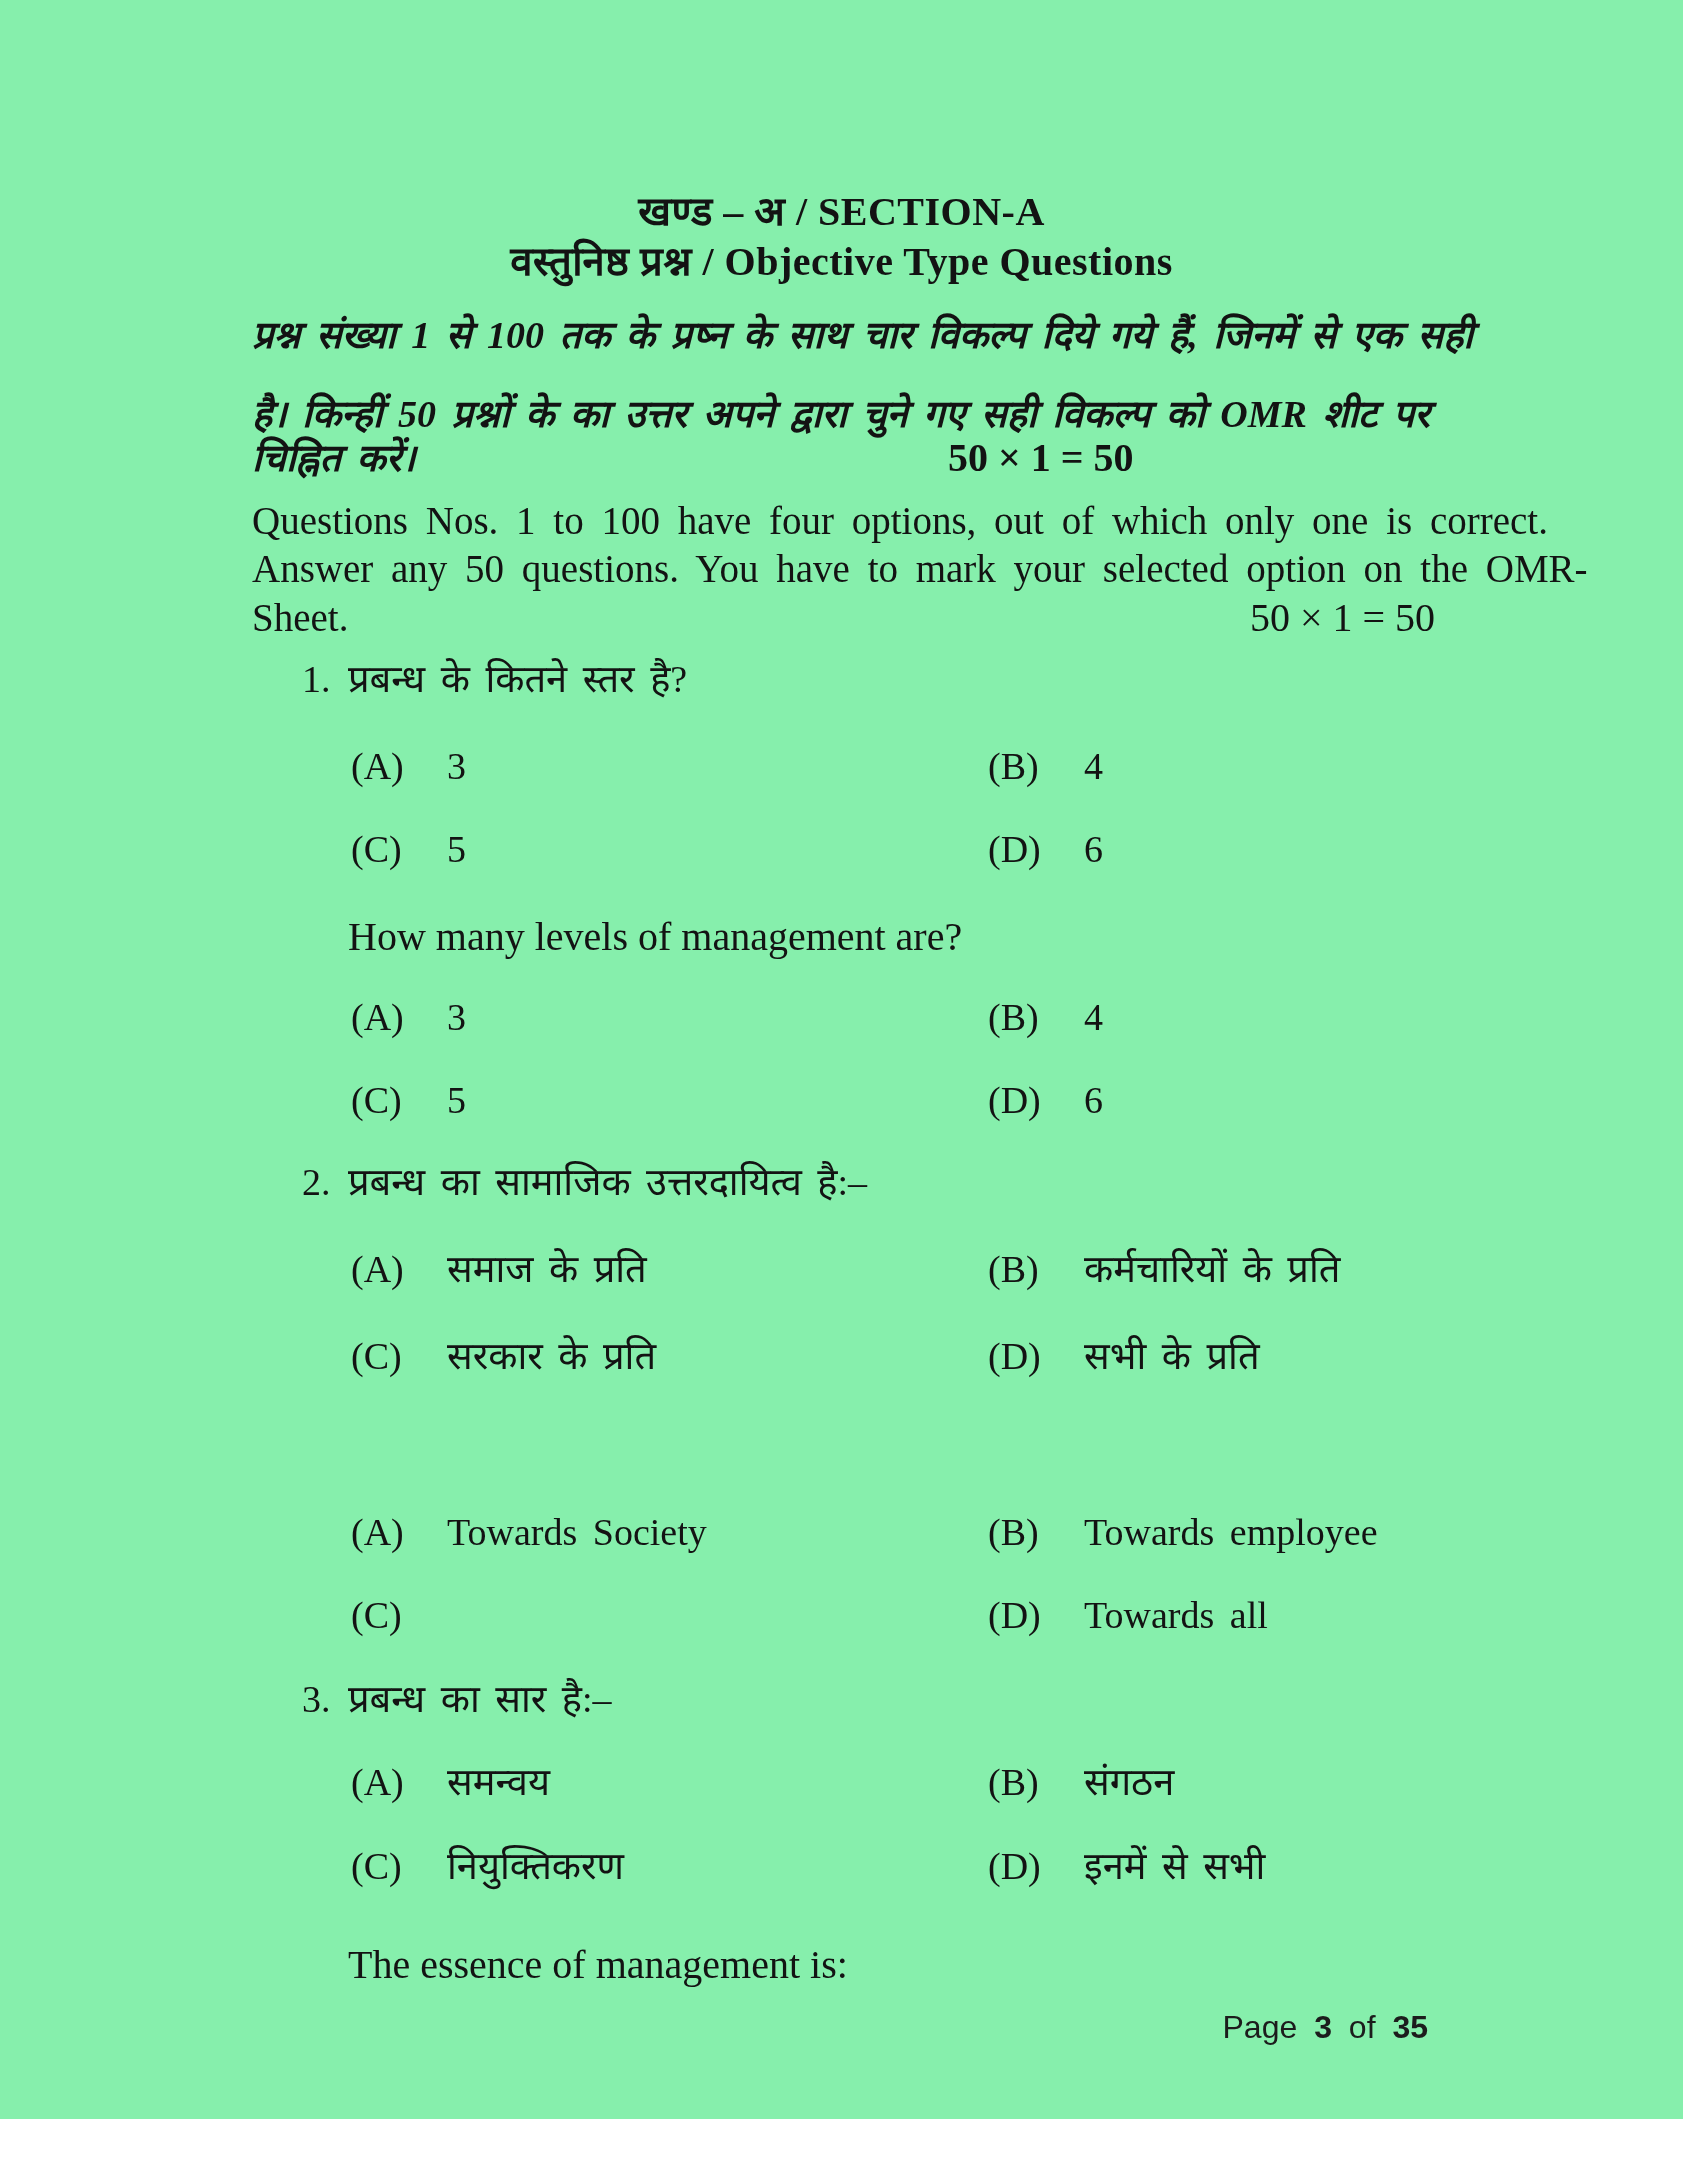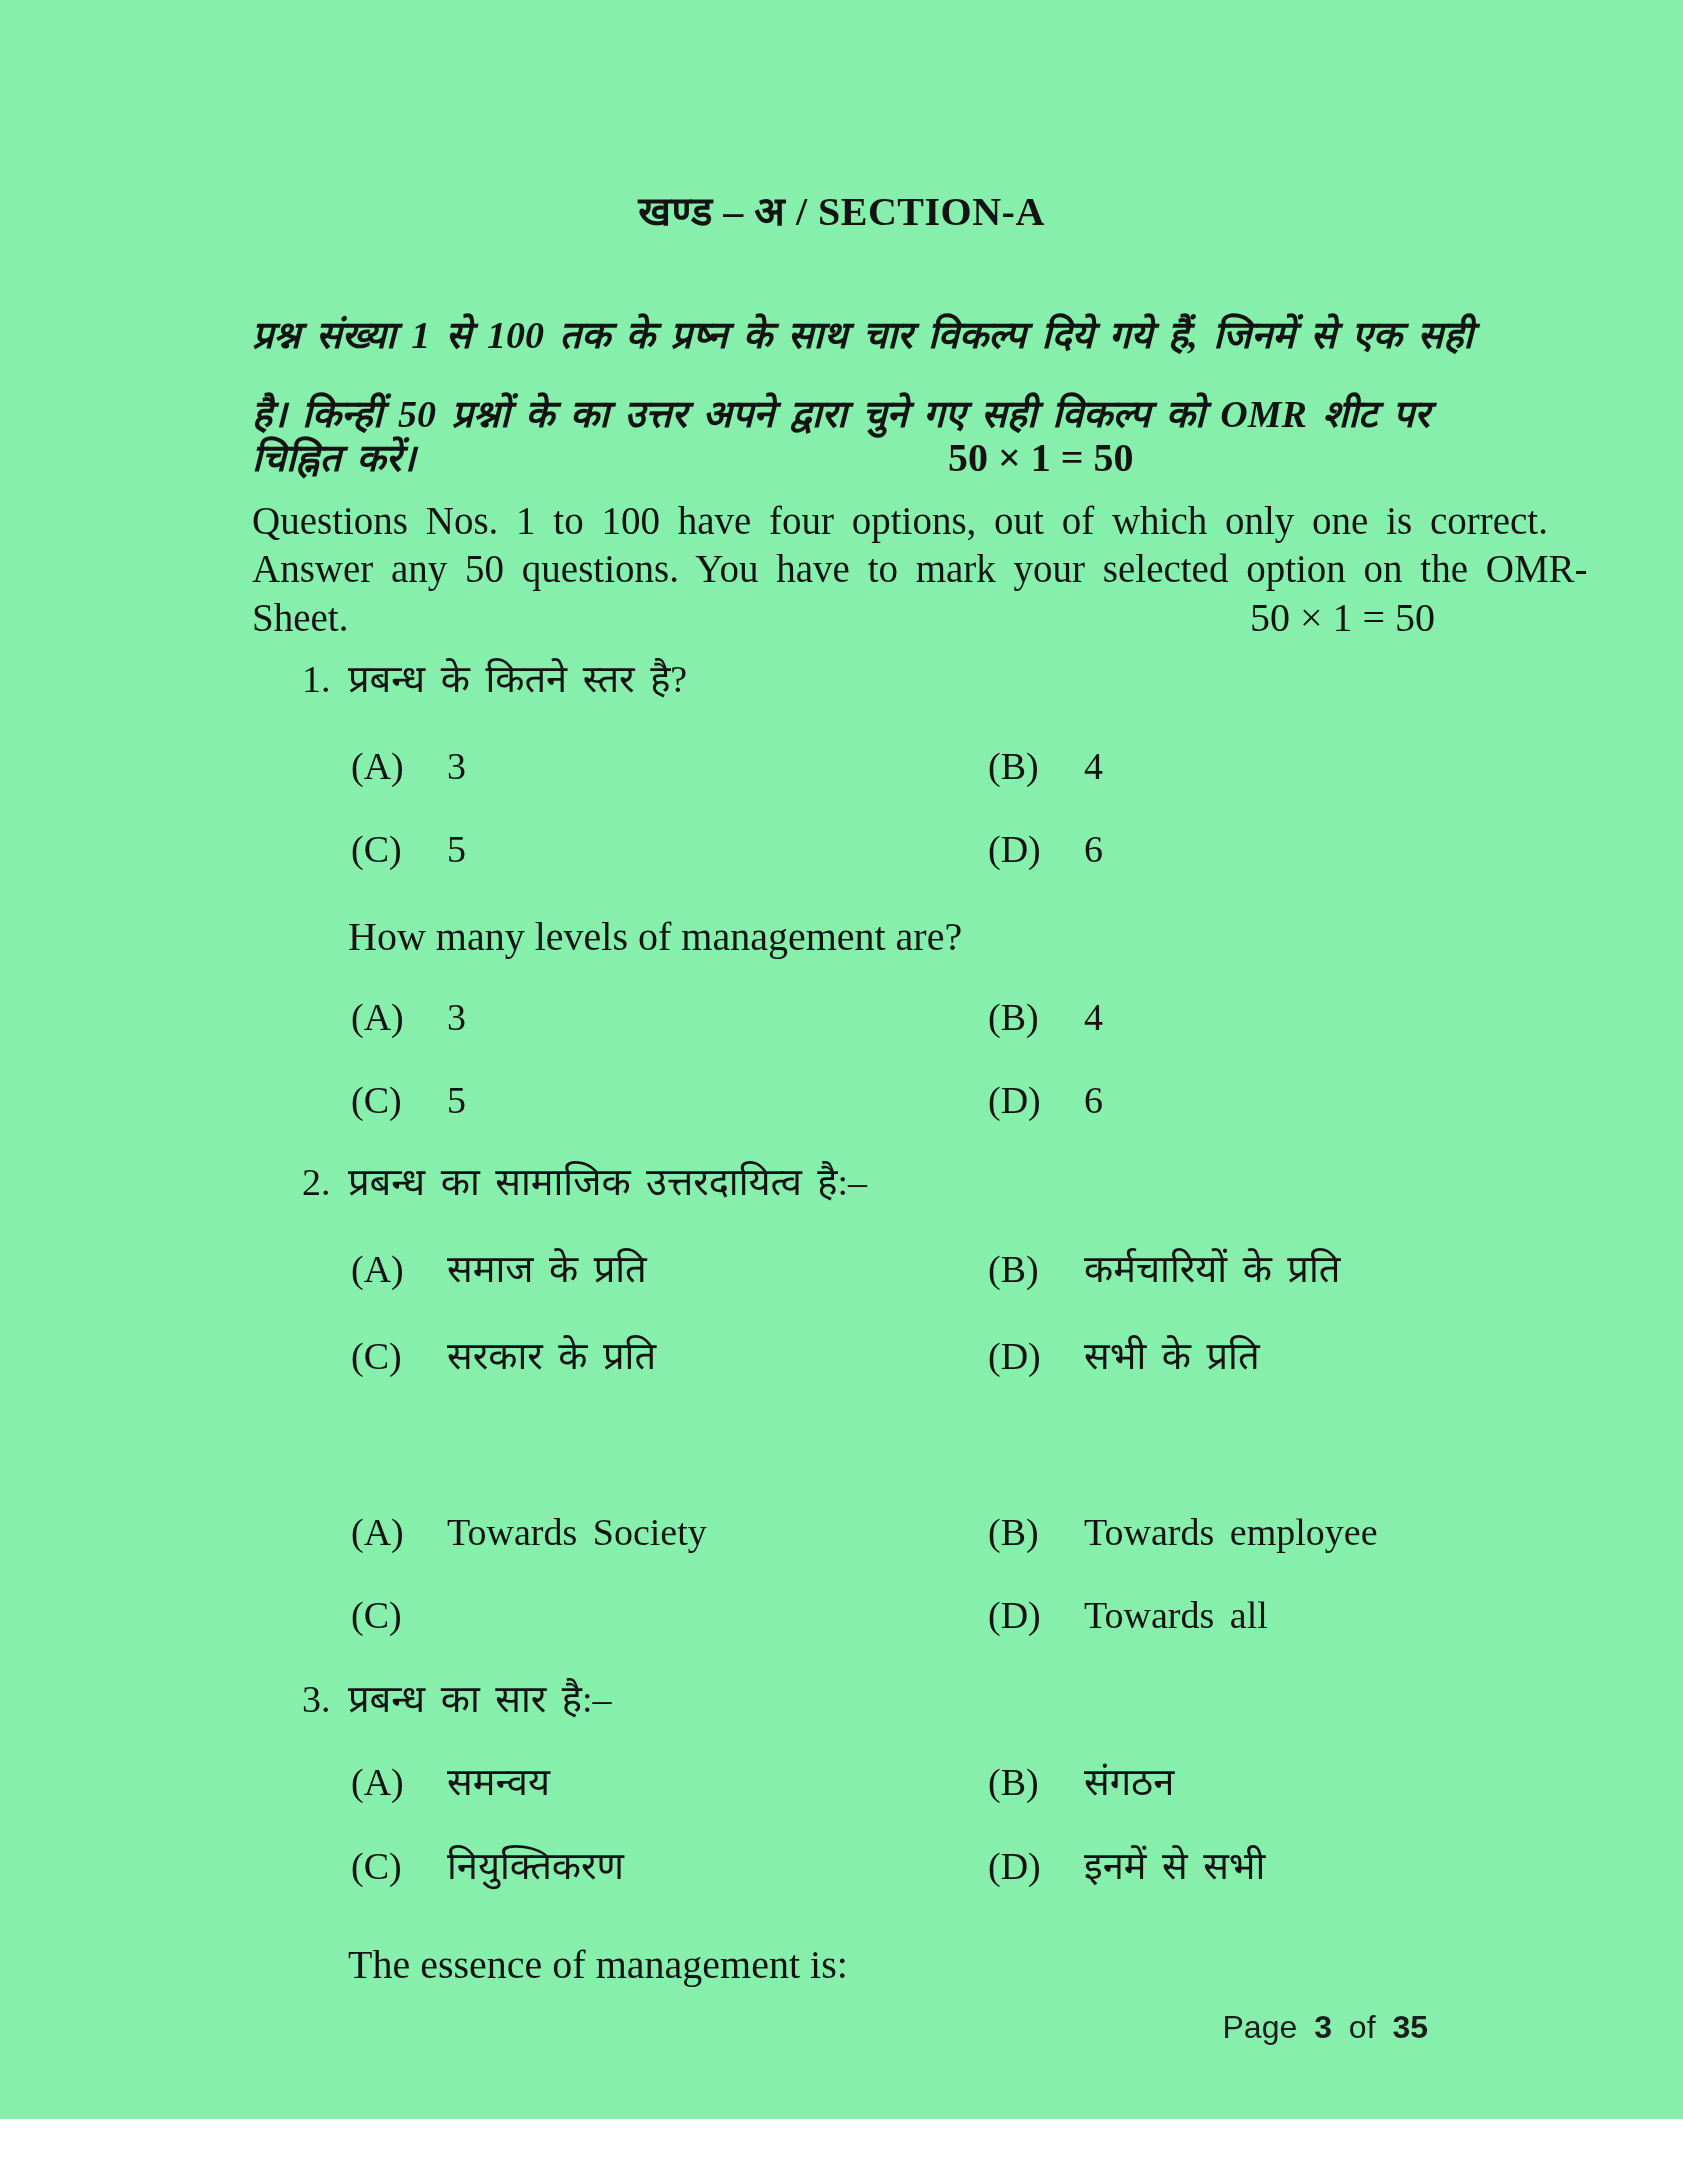--- a/index.html
+++ b/index.html
@@ -35,20 +35,21 @@
   }
   .footer .sp { margin-left: 8px; }
   .bold { font-weight: 700; }
 </style>
 </head>
 <body>
 
 <div class="page">
 
   <div class="abs ctr hd" style="top:188px">खण्ड – अ / SECTION-A</div>
+  <div class="abs ctr hd" style="top:238px">वस्तुनिष्ठ प्रश्न / Objective Type Questions</div>
 
   <div class="abs hi-inst" style="top:313px; left:252px">प्रश्न संख्या 1 से 100 तक के प्रष्न के साथ चार विकल्प दिये गये हैं, जिनमें से एक सही</div>
   <div class="abs hi-inst" style="top:392px; left:252px">है। किन्हीं 50 प्रश्नों के का उत्तर अपने द्वारा चुने गए सही विकल्प को OMR  शीट पर</div>
   <div class="abs hi-inst" style="top:436px; left:252px">चिह्नित करें।</div>
   <div class="abs marks-b" style="top:434px; left:948px">50 × 1 = 50</div>
 
   <div class="abs en-inst" style="top:498px; left:252px">Questions Nos. 1 to 100 have four options, out of which only one is correct.</div>
   <div class="abs en-inst" style="top:546px; left:252px">Answer any 50 questions. You have to mark your selected option on the OMR-</div>
   <div class="abs en-inst" style="top:595px; left:252px">Sheet.</div>
   <div class="abs marks-n" style="top:594px; right:248px">50 × 1 = 50</div>

